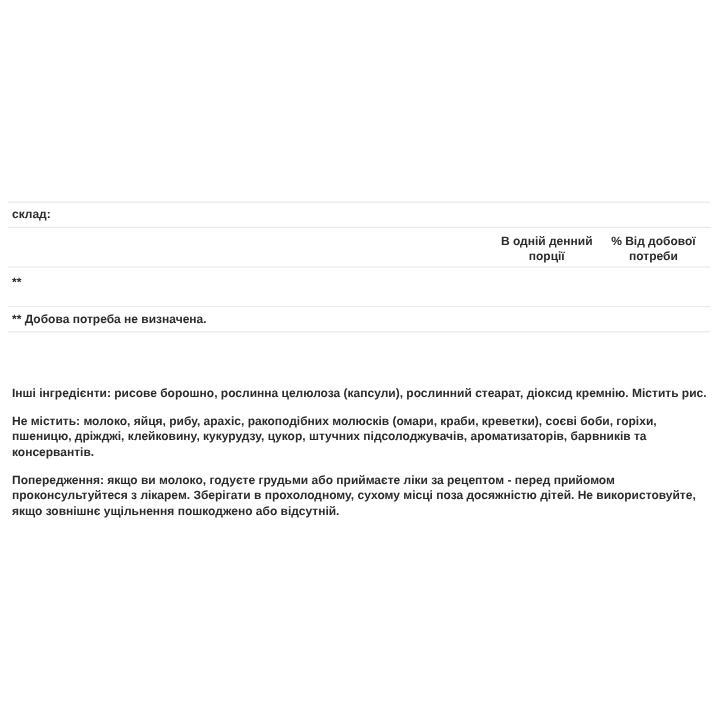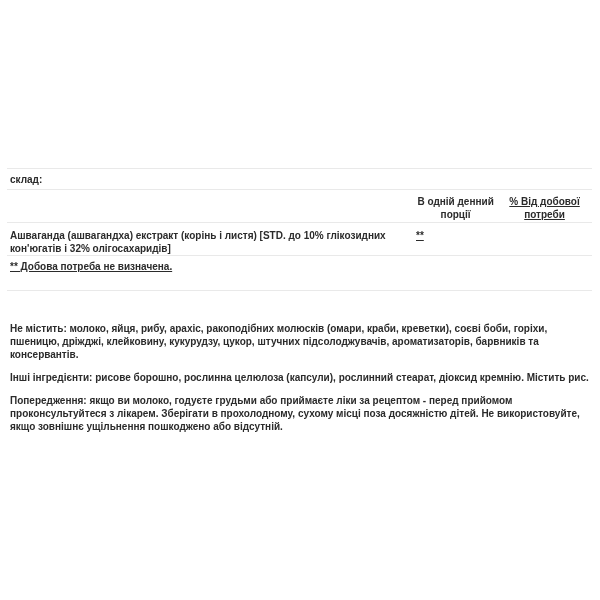--- a/index.html
+++ b/index.html
@@ -38,24 +38,24 @@
       height: 33px;
       padding-top: 5px;
       display: flex;
       text-align: center;
     }
     .r-item {
       height: 33px;
       padding-top: 6px;
       display: flex;
     }
-    .r-note { height: 36px; padding-top: 4px; text-decoration: underline; }
+    .r-note { height: 22px; padding-top: 4px; }
     .col-name { width: 406px; }
     .col-amount { width: 90px; }
-    .col-dv { width: 90px; text-decoration: underline; }
+    .col-dv { width: 90px; }
     .paras {
       position: absolute;
       left: 10px;
       top: 322px;
       width: 585px;
     }
     .para { margin: 0 0 10px 0; }
   </style>
 </head>
 <body>
@@ -63,25 +63,24 @@
 <div class="panel">
   <div class="row r-title">
     <span>склад:</span>
   </div>
   <div class="row r-header">
     <div class="col-name"></div>
     <div class="col-amount">В одній денний порції</div>
     <div class="col-dv">% Від добової потреби</div>
   </div>
   <div class="row r-item">
-    <div class="col-name">Ашваганда (ашвагандха) екстракт (корінь і листя) [STD. до 10% глікозидних кон'югатів і 32% олігосахаридів]</div>
     <div class="col-dv">**</div>
   </div>
   <div class="row r-note last">
     <span>** Добова потреба не визначена.</span>
   </div>
 </div>
 
 <div class="paras">
+  <p class="para">Інші інгредієнти: рисове борошно, рослинна целюлоза (капсули), рослинний стеарат, діоксид кремнію. Містить рис.</p>
   <p class="para">Не містить: молоко, яйця, рибу, арахіс, ракоподібних молюсків (омари, краби, креветки), соєві боби, горіхи, пшеницю, дріжджі, клейковину, кукурудзу, цукор, штучних підсолоджувачів, ароматизаторів, барвників та консервантів.</p>
-  <p class="para">Інші інгредієнти: рисове борошно, рослинна целюлоза (капсули), рослинний стеарат, діоксид кремнію. Містить рис.</p>
   <p class="para">Попередження: якщо ви молоко, годуєте грудьми або приймаєте ліки за рецептом - перед прийомом проконсультуйтеся з лікарем. Зберігати в прохолодному, сухому місці поза досяжністю дітей. Не використовуйте, якщо зовнішнє ущільнення пошкоджено або відсутній.</p>
 </div>
 
 </body></html>

